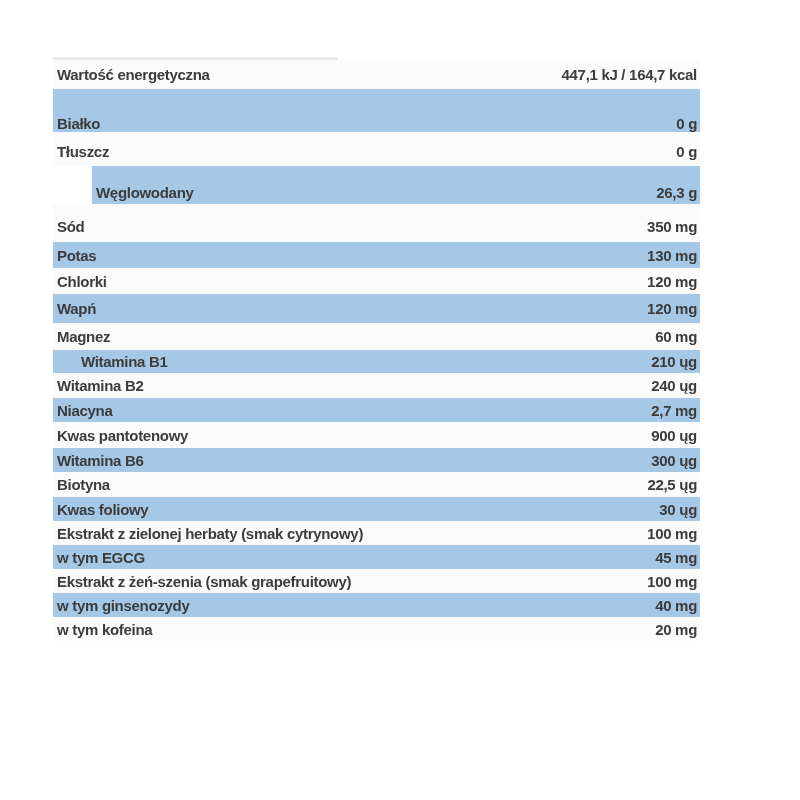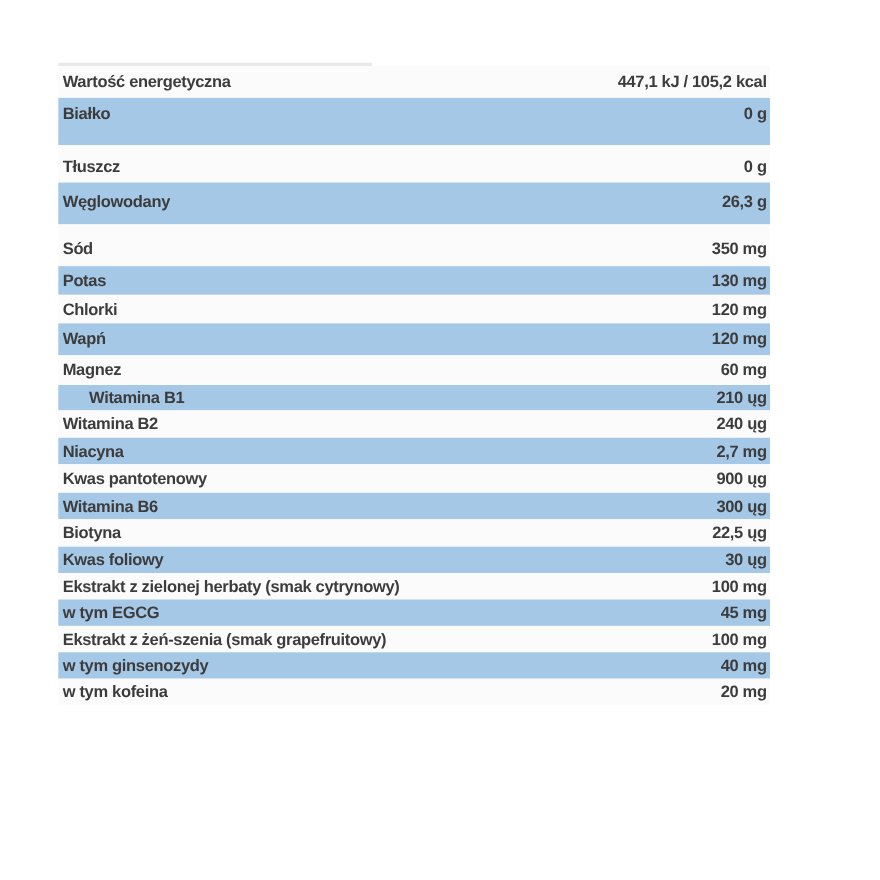--- a/index.html
+++ b/index.html
@@ -40,23 +40,23 @@
     font-size: 15px;
     font-weight: 700;
     letter-spacing: -0.3px;
     color: var(--text-color, #3c3c3c);
     white-space: nowrap;
   }
   .row:nth-child(odd)  { background: var(--row-white, #fbfbfb); }
   .row:nth-child(even) { background: var(--row-blue, #a5c8e7); }
 
   .row:nth-child(1)  { height: 29px; }
-  .row:nth-child(2)  { height: 43px; align-items: flex-end; padding-bottom: 20px; }
+  .row:nth-child(2)  { height: 43px; align-items: flex-end; padding-bottom: 0; }
   .row:nth-child(3)  { height: 34px; align-items: flex-end; padding-bottom: 6px; }
-  .row:nth-child(4)  { height: 38px; align-items: center; padding-bottom: 3px; }
+  .row:nth-child(4)  { height: 38px; align-items: flex-end; padding-bottom: 3px; margin-left: 39px; }
   .row:nth-child(5)  { height: 38px; align-items: flex-end; padding-bottom: 7px; gap: 48px; }
   .row:nth-child(6)  { height: 26px; }
   .row:nth-child(7)  { height: 26px; }
   .row:nth-child(8)  { height: 29px; }
   .row:nth-child(9)  { height: 27px; }
   .row:nth-child(10) { height: 23px; padding-left: 28px; }
   .row:nth-child(11) { height: 25px; }
   .row:nth-child(12) { height: 24px; }
   .row:nth-child(13) { height: 26px; }
   .row:nth-child(14) { height: 24px; }
@@ -67,21 +67,21 @@
   .value { text-align: right; }
 </style>
 </head>
 <body>
 
 <div class="page">
   <div class="top-line"></div>
   <div class="nutrition-table">
       <div class="row">
         <span class="label">Wartość energetyczna</span>
-        <span class="value">447,1 kJ / 105,2 kcal</span>
+        <span class="value">447,1 kJ / 164,7 kcal</span>
       </div>
       <div class="row">
         <span class="label">Białko</span>
         <span class="value">0 g</span>
       </div>
       <div class="row">
         <span class="label">Tłuszcz</span>
         <span class="value">0 g</span>
       </div>
       <div class="row">

